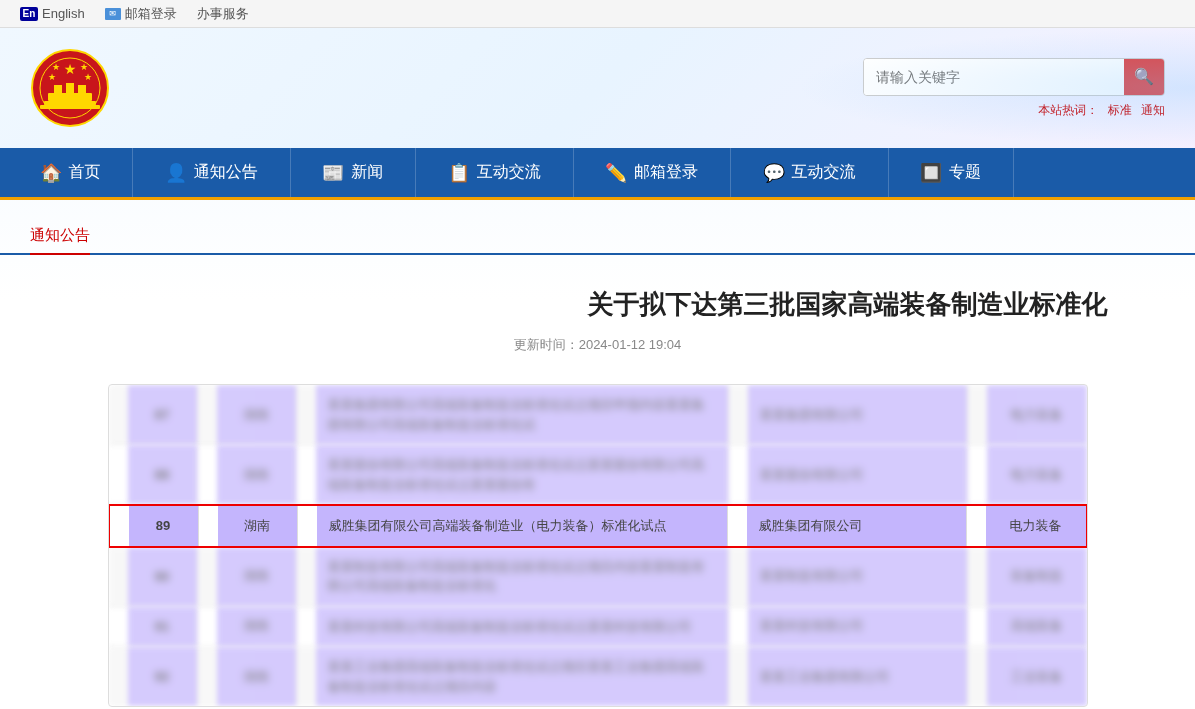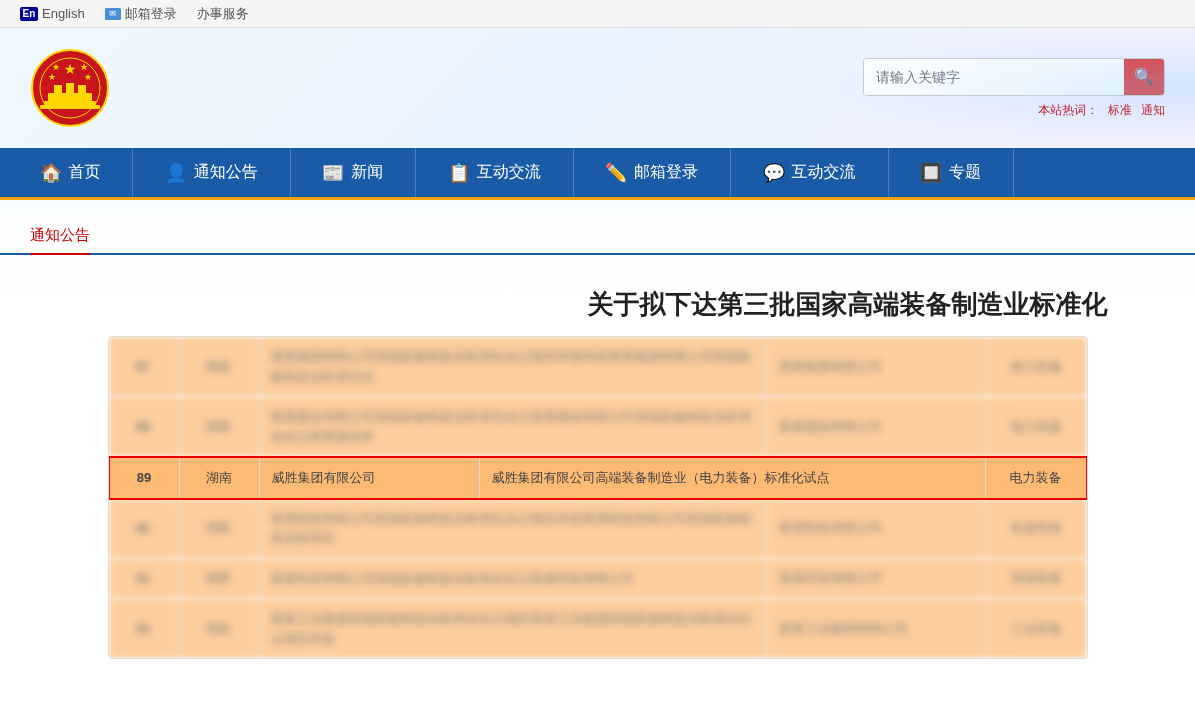--- a/index.html
+++ b/index.html
@@ -226,21 +226,22 @@
     }
     .table-row.blurred { filter: blur(2.5px); opacity: 0.7; }
 
     .cell {
       padding: 10px 12px;
       font-size: 13px;
       color: #444;
       border-right: 1px solid #ddd;
       display: flex;
       align-items: center;
-      background: #fdba74;
+      background: #c4b5fd;
+      margin-left: 19px;
     }
     .cell:last-child { border-right: none; }
     .cell-num { width: 70px; justify-content: center; font-weight: bold; }
     .cell-province { width: 80px; justify-content: center; }
     .cell-desc { flex: 1; line-height: 1.5; }
     .cell-org { width: 220px; }
     .cell-cat { width: 100px; justify-content: center; }
     .blurred-text {
       filter: blur(3px);
       user-select: none;
@@ -339,20 +340,21 @@
   <div class="breadcrumb-bar">
     <div class="breadcrumb-item active">
       <span>通知公告</span>
     </div>
   </div>
 
   <div class="main-content">
     <div class="article-title">
       <div>关于拟下达第三批国家高端装备制造业标准化</div>
     </div>
+    <div class="article-meta">更新时间：2024-01-12 19:04</div>
 
     <div class="table-container">
 
       <div class="table-row blurred" style="background:#f5f5f5;">
         <div class="cell cell-num">
             <span class="blurred-text">87</span>
           </div>
         <div class="cell cell-province">
             <span class="blurred-text">湖南</span>
           </div>
@@ -381,22 +383,22 @@
             <span class="blurred-text">某某股份有限公司</span>
           </div>
         <div class="cell cell-cat">
             <span class="blurred-text">电力装备</span>
           </div>
       </div>
 
       <div class="table-row highlighted">
         <div class="cell cell-num">89</div>
         <div class="cell cell-province">湖南</div>
+        <div class="cell cell-desc">威胜集团有限公司高端装备制造业（电力装备）标准化试点</div>
         <div class="cell cell-org">威胜集团有限公司</div>
-        <div class="cell cell-desc">威胜集团有限公司高端装备制造业（电力装备）标准化试点</div>
         <div class="cell cell-cat">电力装备</div>
       </div>
 
       <div class="table-row blurred" style="background:#f5f5f5;">
         <div class="cell cell-num">
             <span class="blurred-text">90</span>
           </div>
         <div class="cell cell-province">
             <span class="blurred-text">湖南</span>
           </div>

